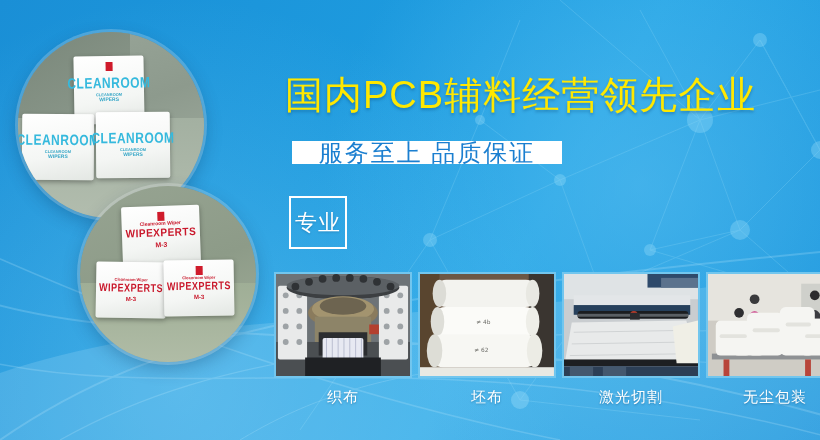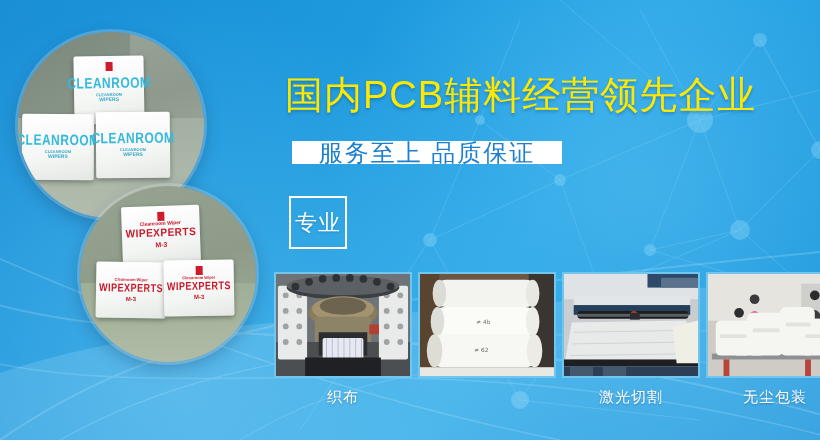--- a/index.html
+++ b/index.html
@@ -340,20 +340,21 @@
 
           <g>
             <rect x="8" y="62" width="116" height="34" rx="16" fill="#f7f7f3"></rect>
             <ellipse cx="15" cy="79" rx="8" ry="17" fill="#dddDd6"></ellipse>
             <ellipse cx="118" cy="79" rx="8" ry="17" fill="#ececE5"></ellipse>
             <text x="56" y="80" font-family="DejaVu Sans, sans-serif" font-size="6" fill="#6f6f6a">≠ 62</text>
           </g>
           <rect x="0" y="96" width="138" height="10" fill="#e9e9e3"></rect>
         </svg>
       </div>
+      <div class="thumb-cap">坯布</div>
     </div>
 
     <div class="thumb-cell">
       <div class="thumb">
         <svg class="thumb-art" viewBox="0 0 138 106" preserveAspectRatio="none">
           <rect width="138" height="106" fill="#c9cdd0"></rect>
           <rect x="0" y="0" width="138" height="26" fill="#dfe3e5"></rect>
           <rect x="86" y="0" width="52" height="14" fill="#2e4a6b"></rect>
           <rect x="100" y="4" width="38" height="10" fill="#5b728d"></rect>
 

